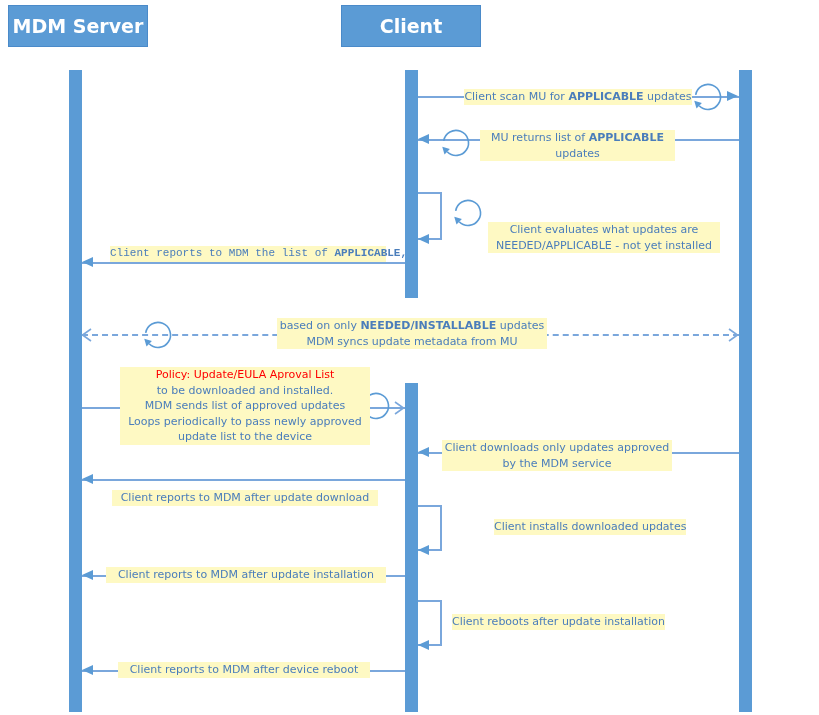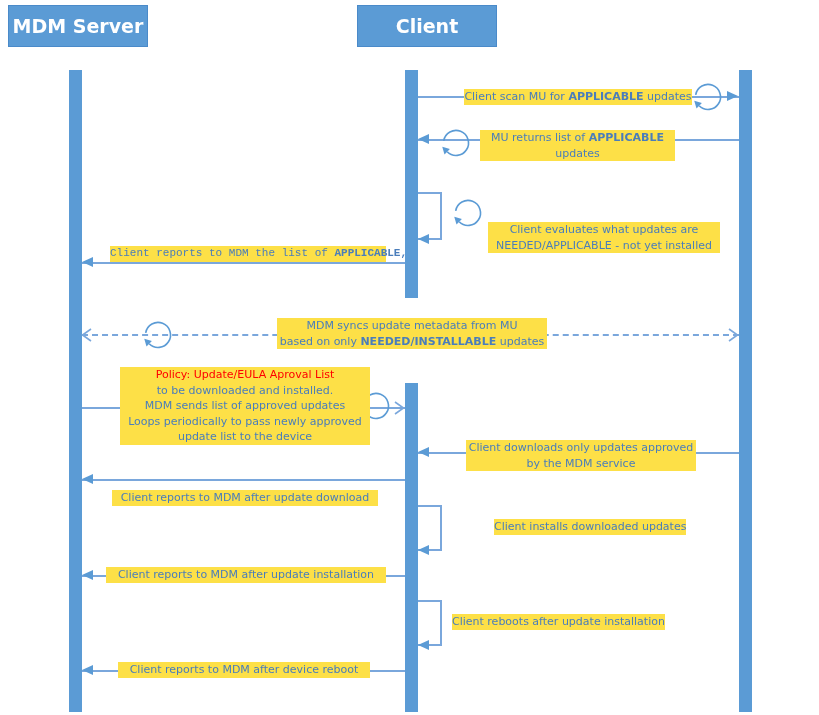--- a/index.html
+++ b/index.html
@@ -15,35 +15,35 @@
   .bar{position:absolute;width:13px;background:var(--primary,#5b9bd5);}
   .hline{position:absolute;height:2px;background:var(--line,#7aa7dc);}
   .dline{position:absolute;height:0;border-top:2px dashed var(--line,#7aa7dc);}
   .bracket{position:absolute;border:2px solid var(--line,#7aa7dc);border-left:none;box-sizing:border-box;}
   .arr-l{position:absolute;width:0;height:0;border-top:5.5px solid transparent;
          border-bottom:5.5px solid transparent;border-right:11px solid var(--primary,#5b9bd5);}
   .arr-r{position:absolute;width:0;height:0;border-top:5.5px solid transparent;
          border-bottom:5.5px solid transparent;border-left:11px solid var(--primary,#5b9bd5);}
   .loop,.chev{position:absolute;}
   .lbl{
-    position:absolute;background:#fde047;color:var(--text,#4a7dbb);
+    position:absolute;background:#fef9c3;color:var(--text,#4a7dbb);
     font-size:11px;line-height:15.5px;text-align:center;
   }
   .lbl .ln{white-space:nowrap;}
   .lbl.left{text-align:left;}
   .b{font-weight:bold;}
   .red{color:var(--policy,#fe0000);}
 </style>
 </head>
 <body>
 
 <div id="canvas">
 
   <div class="actor" style="left:8px;">MDM Server</div>
-  <div class="actor" style="left:341px;margin-left:16px;">Client</div>
+  <div class="actor" style="left:341px;">Client</div>
 
   <div class="bar" style="left:69px;top:70px;height:642px;"></div>
   <div class="bar" style="left:405px;top:70px;height:228px;"></div>
   <div class="bar" style="left:405px;top:383px;height:329px;"></div>
   <div class="bar" style="left:739px;top:70px;height:642px;"></div>
 
   <div class="hline" style="left:418px;top:96px;width:321px;"></div>
   <svg class="loop" style="left:691px;top:80px;" width="34" height="34">
     <path d="M 4.7,14.8 A 12.5,12.5 0 1 1 8.2,25.8" fill="none" stroke="#5b9bd5" stroke-width="1.6"></path>
     <polygon points="7,0 0,-3.8 0,3.8" fill="#5b9bd5" transform="translate(8.2,25.8) rotate(225)"></polygon>
@@ -86,43 +86,43 @@
     <path d="M 4.7,14.8 A 12.5,12.5 0 1 1 8.2,25.8" fill="none" stroke="#5b9bd5" stroke-width="1.6"></path>
     <polygon points="7,0 0,-3.8 0,3.8" fill="#5b9bd5" transform="translate(8.2,25.8) rotate(225)"></polygon>
   </svg>
   <svg class="chev" style="left:81px;top:328px;" width="12" height="14">
     <path d="M10,1 L1.5,7 L10,13" fill="none" stroke="#7aa7dc" stroke-width="1.6"></path>
   </svg>
   <svg class="chev" style="left:727px;top:328px;" width="12" height="14">
     <path d="M2,1 L10.5,7 L2,13" fill="none" stroke="#7aa7dc" stroke-width="1.6"></path>
   </svg>
   <div class="lbl" style="left:277px;top:318px;width:270px;">
+    <div class="ln"><span>based on only </span><span class="b">NEEDED/INSTALLABLE</span><span> updates</span></div>
     <div class="ln">MDM syncs update metadata from MU</div>
-    <div class="ln"><span>based on only </span><span class="b">NEEDED/INSTALLABLE</span><span> updates</span></div>
   </div>
 
   <div class="hline" style="left:82px;top:407px;width:323px;"></div>
   <svg class="loop" style="left:359px;top:389px;" width="34" height="34">
     <path d="M 4.7,14.8 A 12.5,12.5 0 1 1 8.2,25.8" fill="none" stroke="#5b9bd5" stroke-width="1.6"></path>
     <polygon points="7,0 0,-3.8 0,3.8" fill="#5b9bd5" transform="translate(8.2,25.8) rotate(225)"></polygon>
   </svg>
   <svg class="chev" style="left:393px;top:401px;" width="12" height="14">
     <path d="M2,1 L10.5,7 L2,13" fill="none" stroke="#7aa7dc" stroke-width="1.6"></path>
   </svg>
   <div class="lbl" style="left:120px;top:367px;width:250px;">
     <div class="ln red">Policy: Update/EULA Aproval List</div>
     <div class="ln">to be downloaded and installed.</div>
     <div class="ln">MDM sends list of approved updates</div>
     <div class="ln">Loops periodically to pass newly approved</div>
     <div class="ln">update list to the device</div>
   </div>
 
   <div class="hline" style="left:418px;top:452px;width:321px;"></div>
   <div class="arr-l" style="left:418px;top:447px;"></div>
-  <div class="lbl" style="left:466px;top:440px;width:230px;">
+  <div class="lbl" style="left:442px;top:440px;width:230px;">
     <div class="ln">Client downloads only updates approved</div>
     <div class="ln">by the MDM service</div>
   </div>
 
   <div class="hline" style="left:82px;top:479px;width:323px;"></div>
   <div class="arr-l" style="left:82px;top:474px;"></div>
   <div class="lbl" style="left:112px;top:472px;width:266px;margin-top:18px;">
     <div class="ln">Client reports to MDM after update download</div>
   </div>
 

